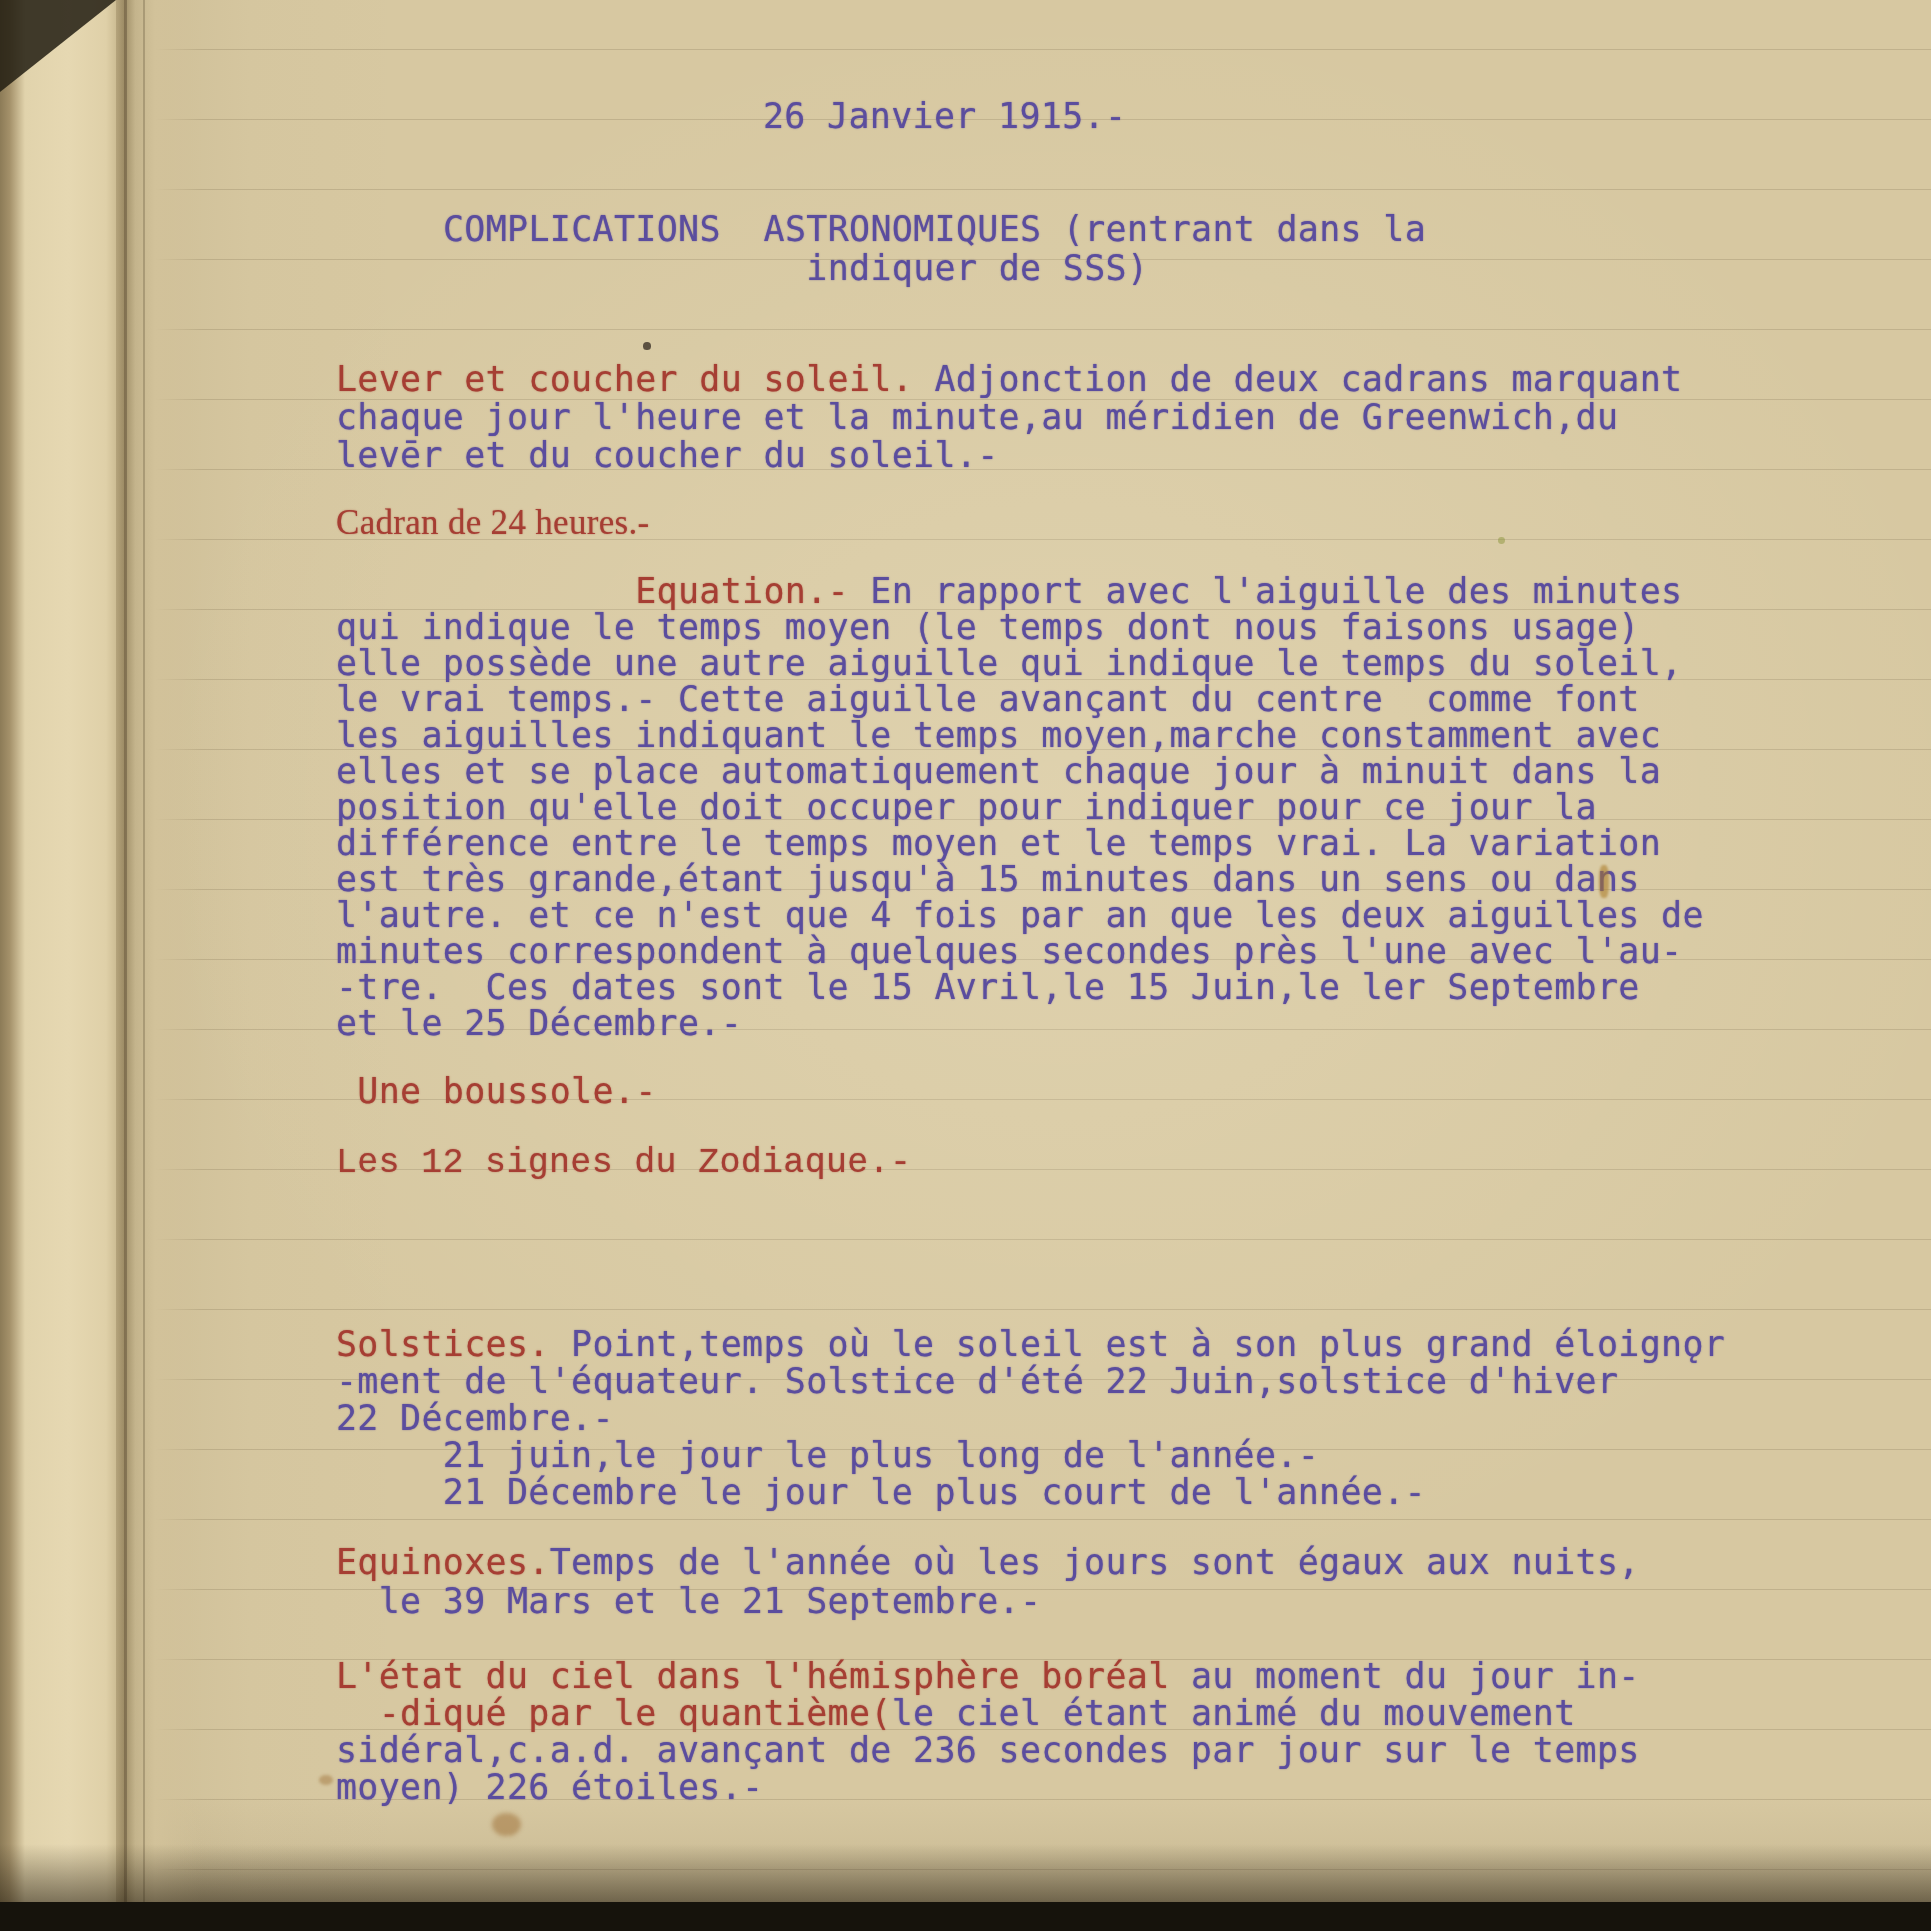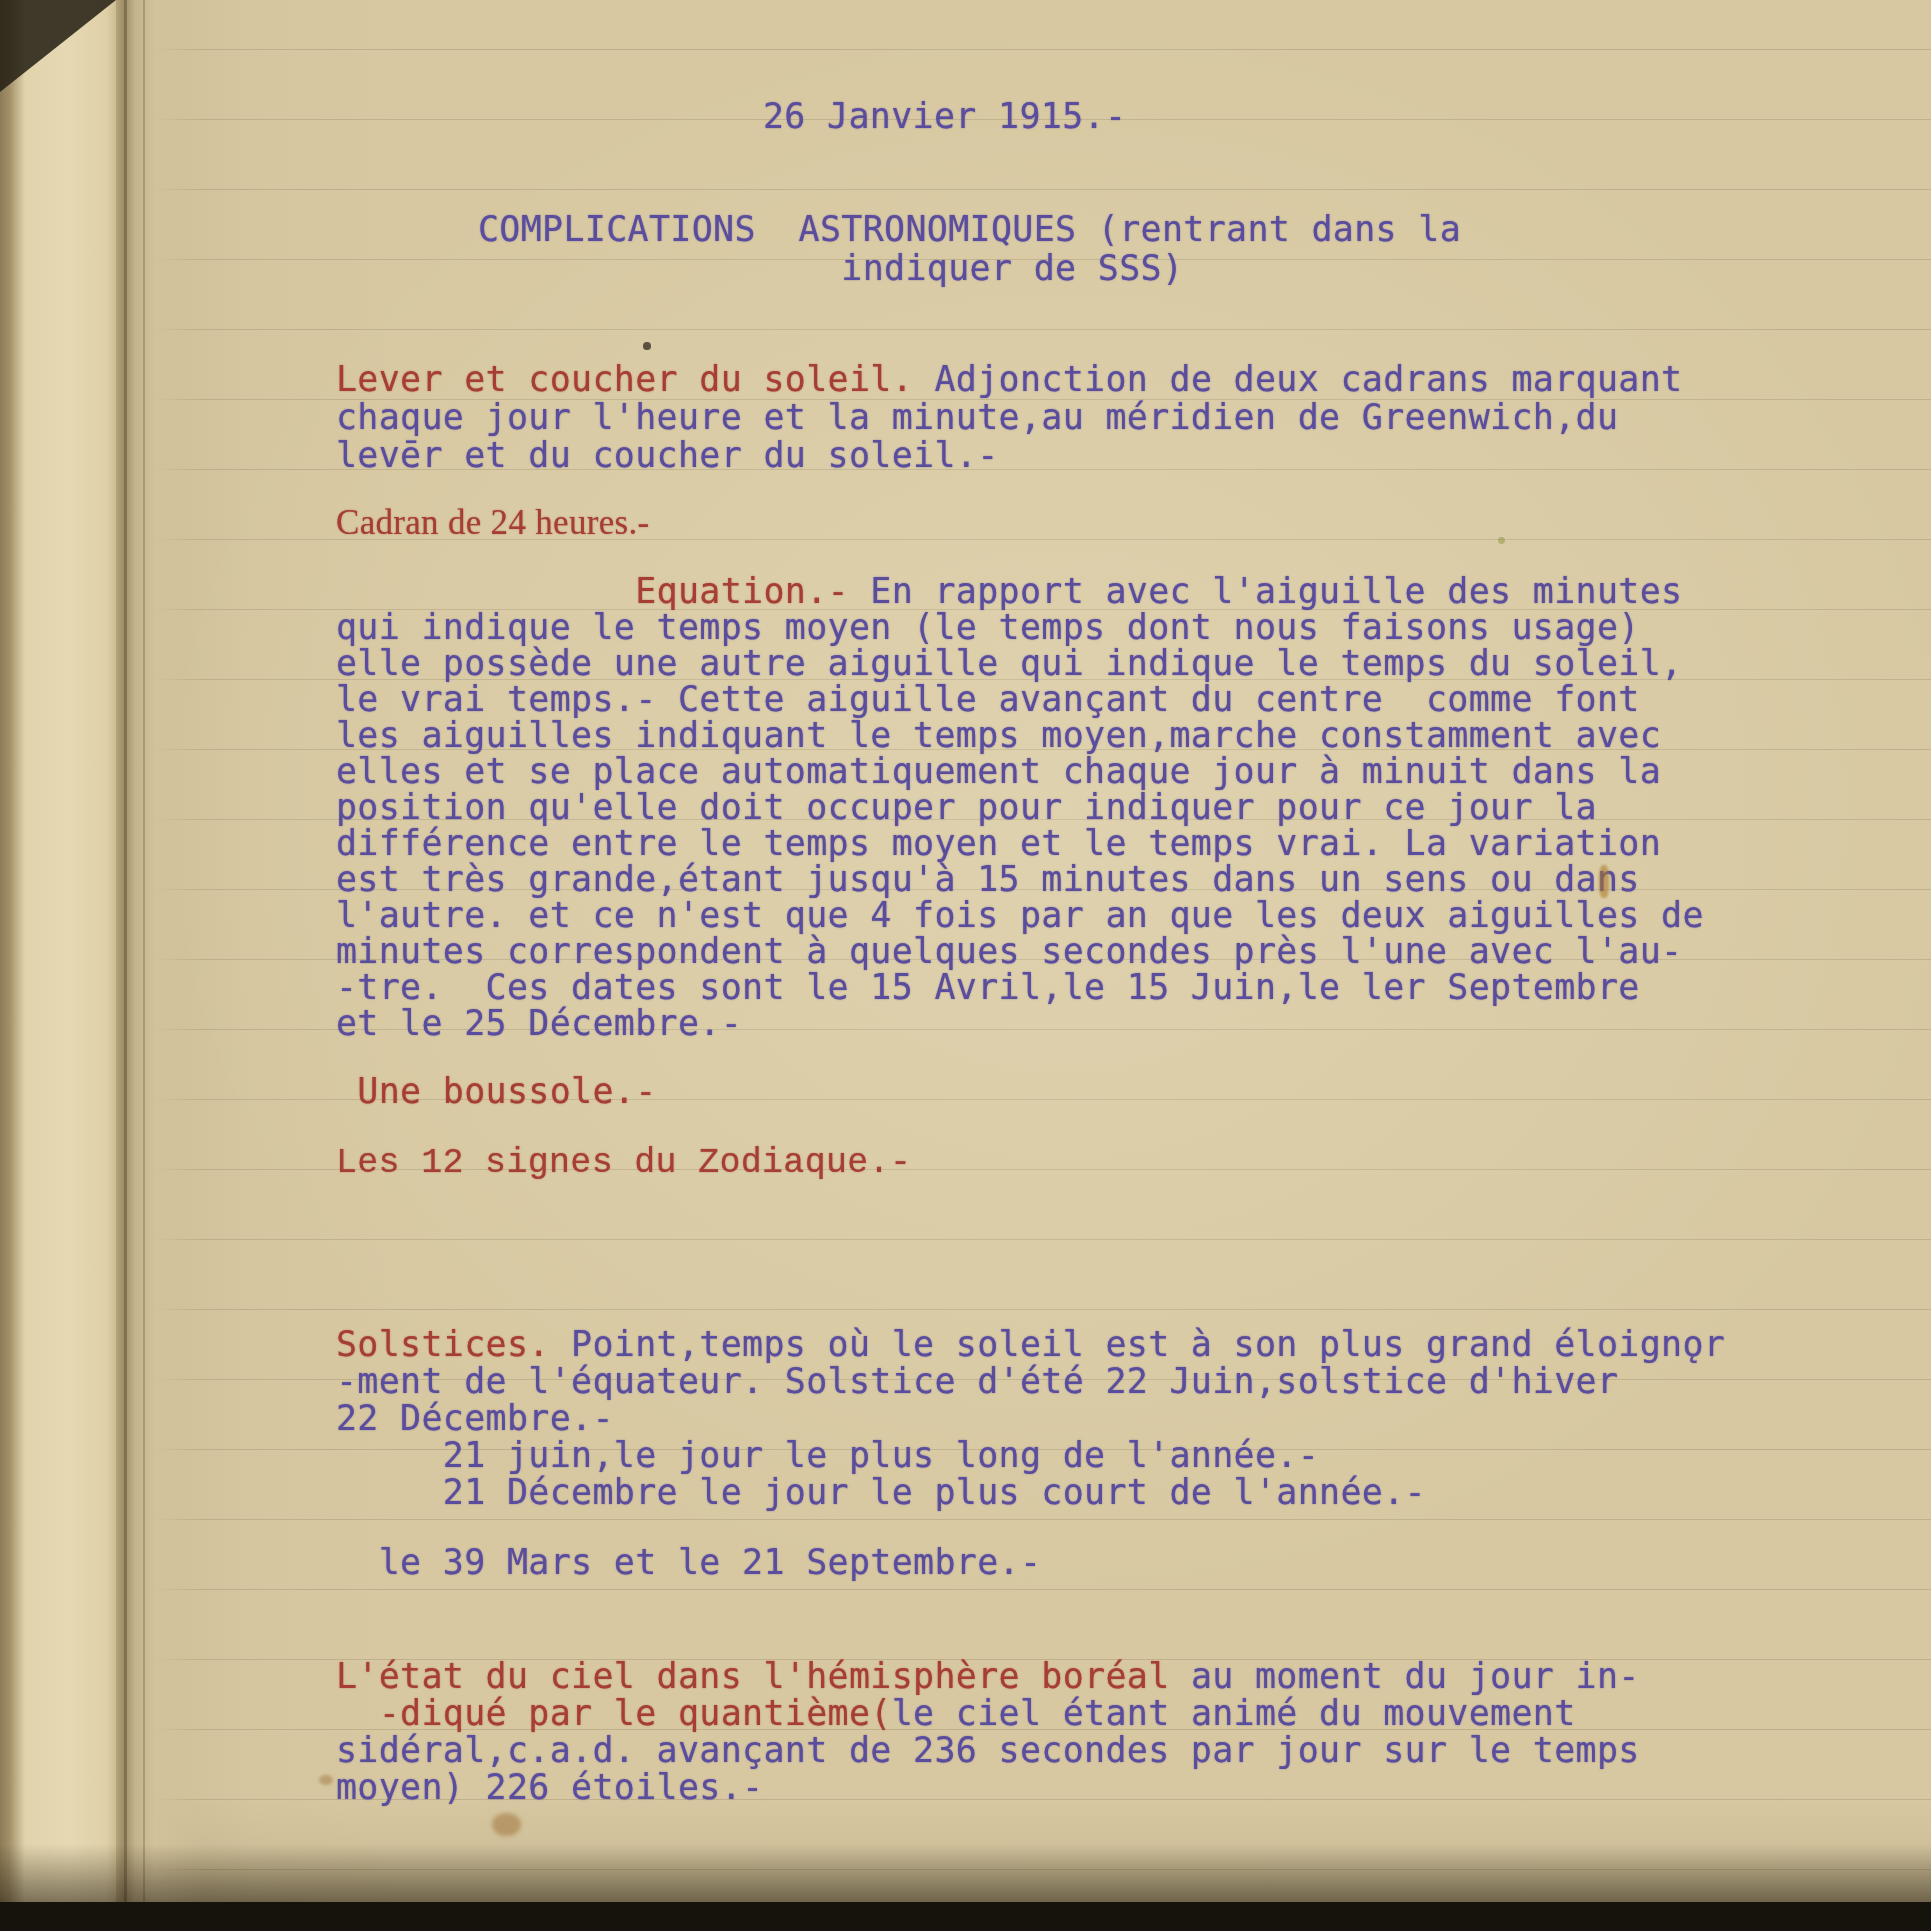--- a/index.html
+++ b/index.html
@@ -64,29 +64,29 @@
   <div id="prev-page-band"></div>
   <div id="crease"></div>
   <div id="crease-line1"></div>
   <div id="crease-line2"></div>
   <div id="corner-notch"></div>
   <div id="bottom-shadow"></div>
   <div id="bottom-strip"></div>
 
   <div id="text-layer">
       <div class="para" style="top: 97px; left: 763px; line-height: 39px;"><div class="tline"><span class="ink-purple">26 Janvier 1915.-</span></div></div>
-      <div class="para" style="top: 210px; left: 478px; line-height: 39px;"><div class="tline"><span class="ink-purple">COMPLICATIONS  ASTRONOMIQUES (rentrant dans la</span></div><div class="tline"><span class="ink-purple">                 indiquer de SSS)</span></div></div>
+      <div class="para" style="top: 210px; left: 443px; line-height: 39px;"><div class="tline"><span class="ink-purple">COMPLICATIONS  ASTRONOMIQUES (rentrant dans la</span></div><div class="tline"><span class="ink-purple">                 indiquer de SSS)</span></div></div>
       <div class="para" style="top: 360px; left: 336px; line-height: 38px;"><div class="tline"><span class="ink-red">Lever et coucher du soleil.</span><span class="ink-purple"> Adjonction de deux cadrans marquant</span></div><div class="tline"><span class="ink-purple">chaque jour l'heure et la minute,au méridien de Greenwich,du</span></div><div class="tline"><span class="ink-purple">levēr et du coucher du soleil.-</span></div></div>
       <div class="para" style="top: 504px; left: 336px; line-height: 38px; font-family: Liberation Serif, serif;"><div class="tline"><span class="ink-red">Cadran de 24 heures.-</span></div></div>
       <div class="para" style="top: 573px; left: 336px; line-height: 36px;"><div class="tline"><span class="ink-red">              Equation.-</span><span class="ink-purple"> En rapport avec l'aiguille des minutes</span></div><div class="tline"><span class="ink-purple">qui indique le temps moyen (le temps dont nous faisons usage)</span></div><div class="tline"><span class="ink-purple">elle possède une autre aiguille qui indique le temps du soleil,</span></div><div class="tline"><span class="ink-purple">le vrai temps.- Cette aiguille avançant du centre  comme font</span></div><div class="tline"><span class="ink-purple">les aiguilles indiquant le temps moyen,marche constamment avec</span></div><div class="tline"><span class="ink-purple">elles et se place automatiquement chaque jour à minuit dans la</span></div><div class="tline"><span class="ink-purple">position qu'elle doit occuper pour indiquer pour ce jour la</span></div><div class="tline"><span class="ink-purple">différence entre le temps moyen et le temps vrai. La variation</span></div><div class="tline"><span class="ink-purple">est très grande,étant jusqu'à 15 minutes dans un sens ou dans</span></div><div class="tline"><span class="ink-purple">l'autre. et ce n'est que 4 fois par an que les deux aiguilles de</span></div><div class="tline"><span class="ink-purple">minutes correspondent à quelques secondes près l'une avec l'au-</span></div><div class="tline"><span class="ink-purple">-tre.  Ces dates sont le 15 Avril,le 15 Juin,le ler Septembre</span></div><div class="tline"><span class="ink-purple">et le 25 Décembre.-</span></div></div>
       <div class="para" style="top: 1072px; left: 336px; line-height: 38px;"><div class="tline"><span class="ink-red"> Une boussole.-</span></div></div>
       <div class="para" style="top: 1144px; left: 336px; line-height: 38px; font-family: Liberation Mono, monospace;"><div class="tline"><span class="ink-red">Les 12 signes du Zodiaque.-</span></div></div>
       <div class="para" style="top: 1214px; left: 336px; line-height: 42px;"></div>
       <div class="para" style="top: 1326px; left: 336px; line-height: 37px;"><div class="tline"><span class="ink-red">Solstices.</span><span class="ink-purple"> Point,temps où le soleil est à son plus grand éloignǫr</span></div><div class="tline"><span class="ink-purple">-ment de l'équateur. Solstice d'été 22 Juin,solstice d'hiver</span></div><div class="tline"><span class="ink-purple">22 Décembre.-</span></div><div class="tline"><span class="ink-purple">     21 juin,le jour le plus long de l'année.-</span></div><div class="tline"><span class="ink-purple">     21 Décembre le jour le plus court de l'année.-</span></div></div>
-      <div class="para" style="top: 1543px; left: 336px; line-height: 39px;"><div class="tline"><span class="ink-purple">  le 39 Mars et le 21 Septembre.-</span></div></div>
+      <div class="para" style="top: 1543px; left: 336px; line-height: 39px;"><div class="tline"><span class="ink-red">Equinoxes.</span><span class="ink-purple">Temps de l'année où les jours sont égaux aux nuits,</span></div><div class="tline"><span class="ink-purple">  le 39 Mars et le 21 Septembre.-</span></div></div>
       <div class="para" style="top: 1658px; left: 336px; line-height: 37px;"><div class="tline"><span class="ink-red">L'état du ciel dans l'hémisphère boréal </span><span class="ink-purple">au moment du jour in-</span></div><div class="tline"><span class="ink-red">  -diqué par le quantième(</span><span class="ink-purple">le ciel étant animé du mouvement</span></div><div class="tline"><span class="ink-purple">sidéral,c.a.d. avançant de 236 secondes par jour sur le temps</span></div><div class="tline"><span class="ink-purple">moyen) 226 étoiles.-</span></div></div>
     </div>
 
   <div class="stain" id="stain-1"></div>
   <div class="stain" id="stain-2"></div>
   <div class="stain" id="stain-3"></div>
   <div class="stain" id="stain-4"></div>
   <div class="stain" id="stain-5"></div>
 </div>
 

